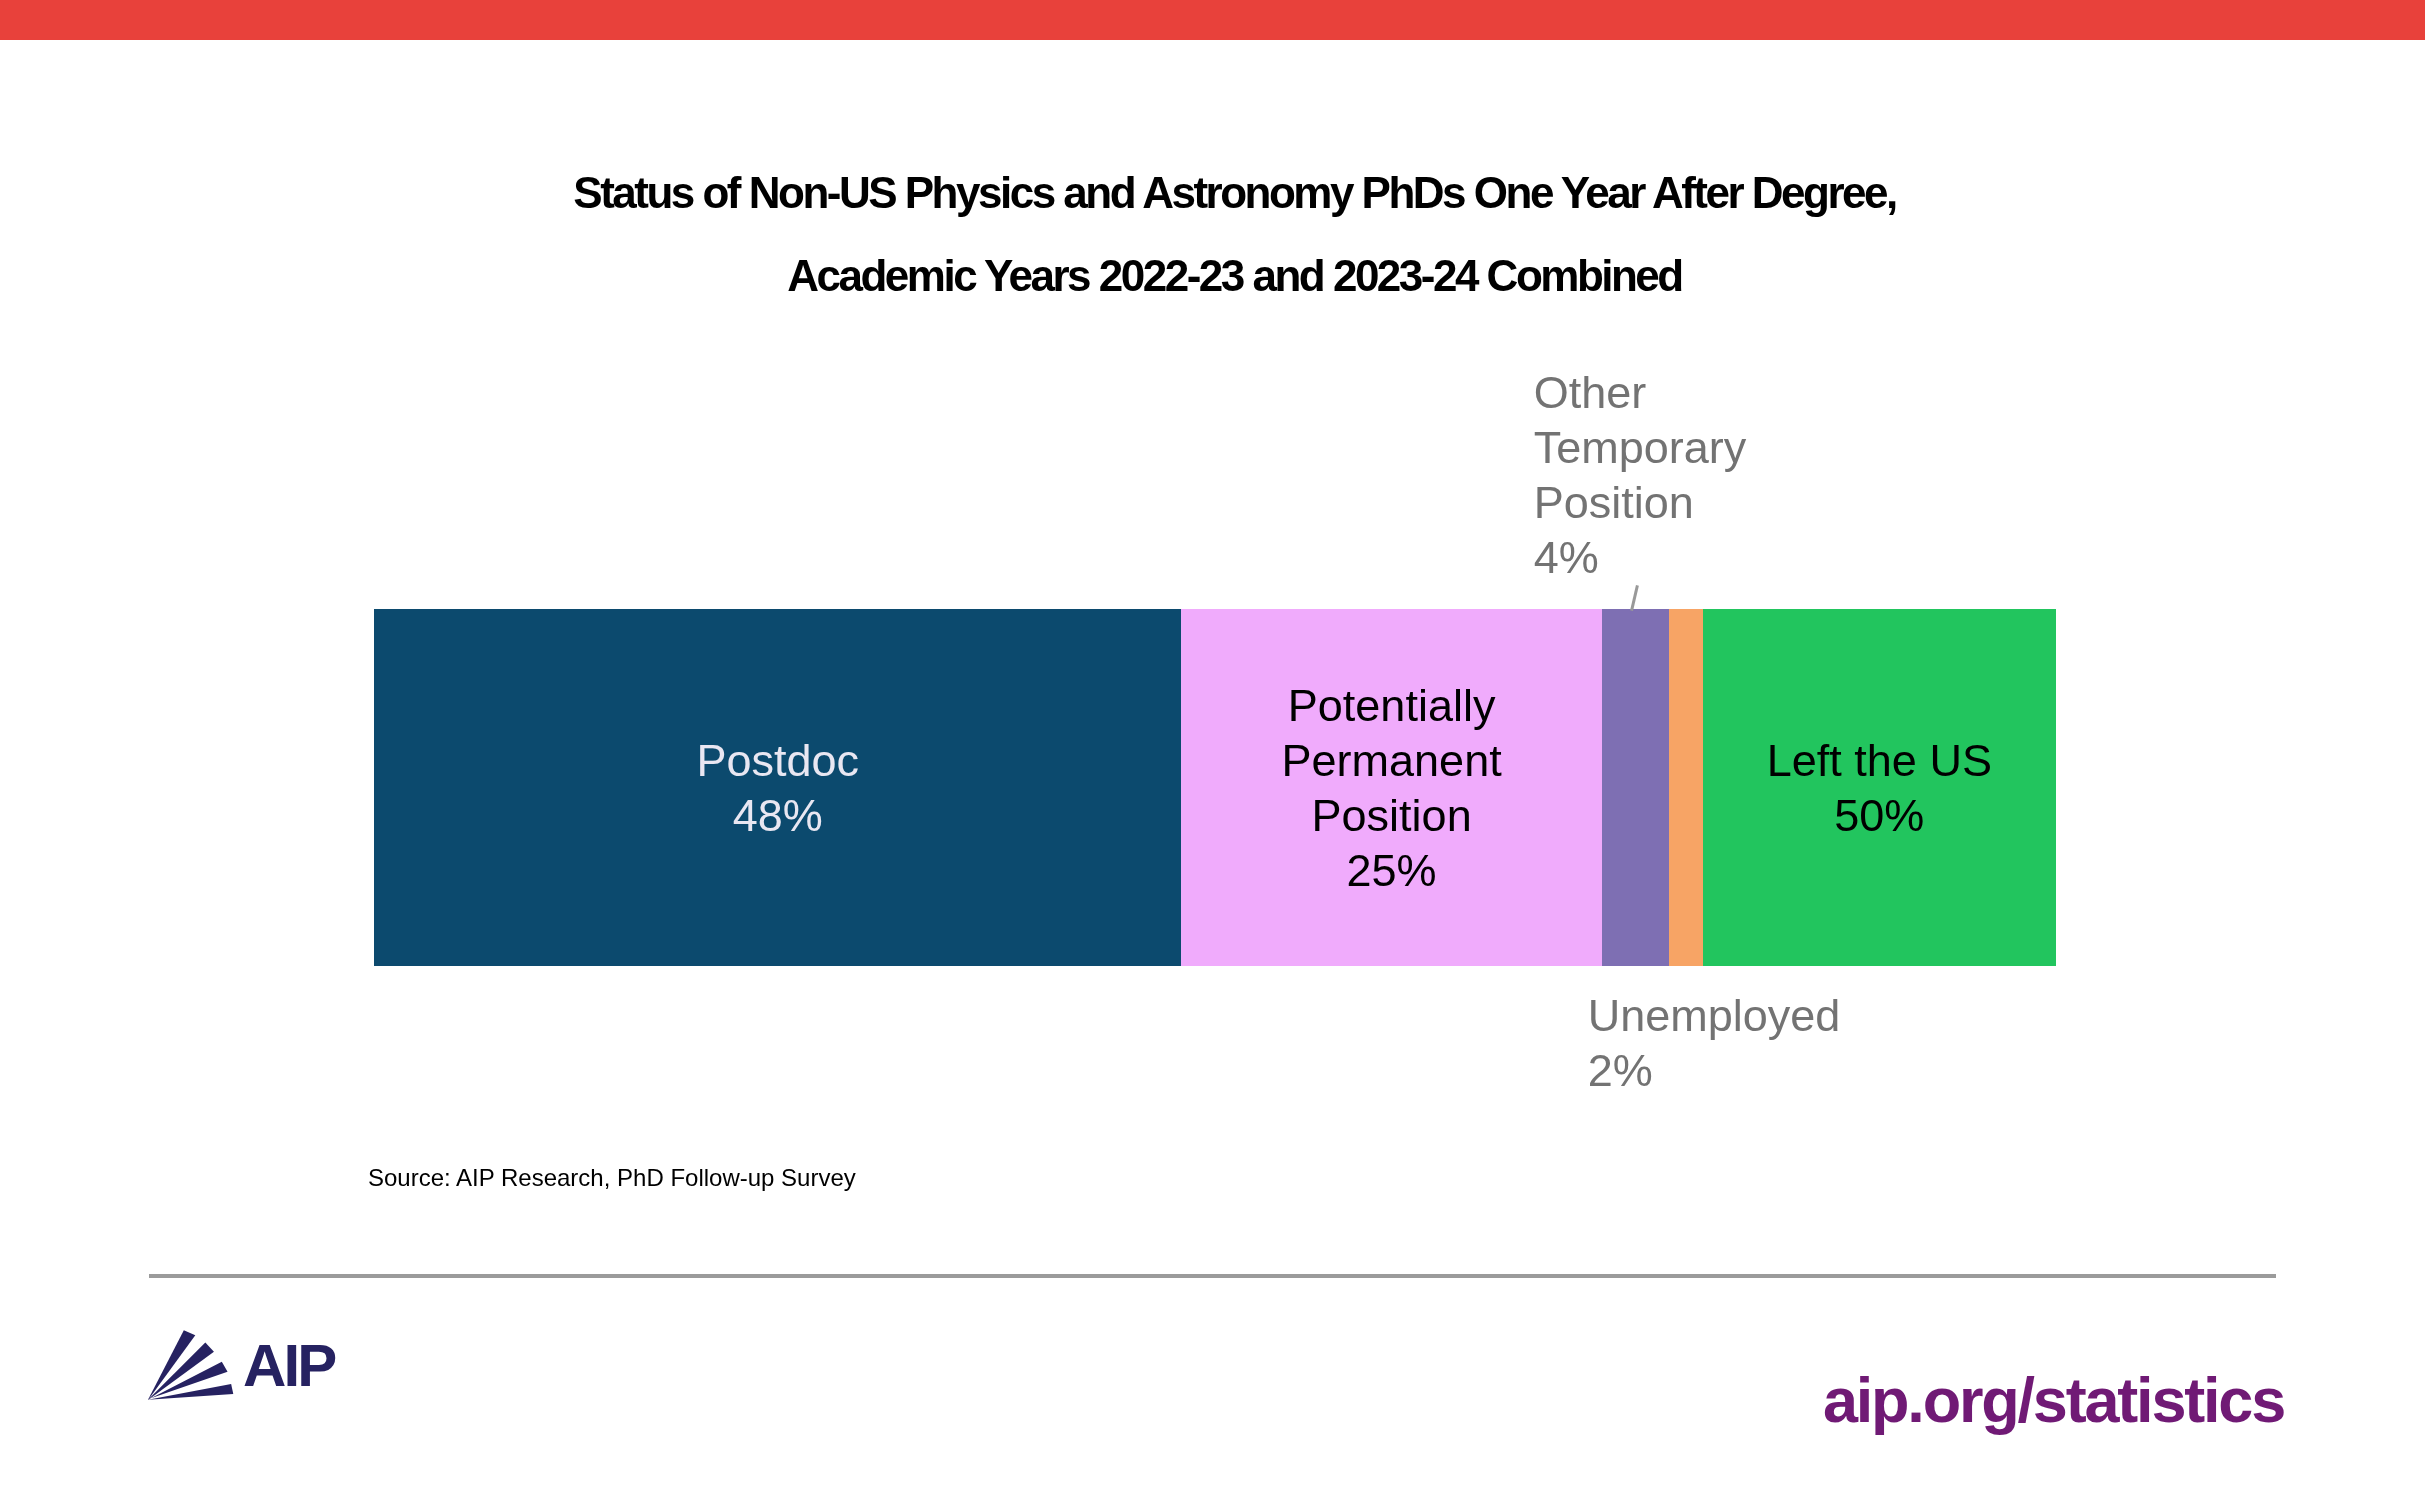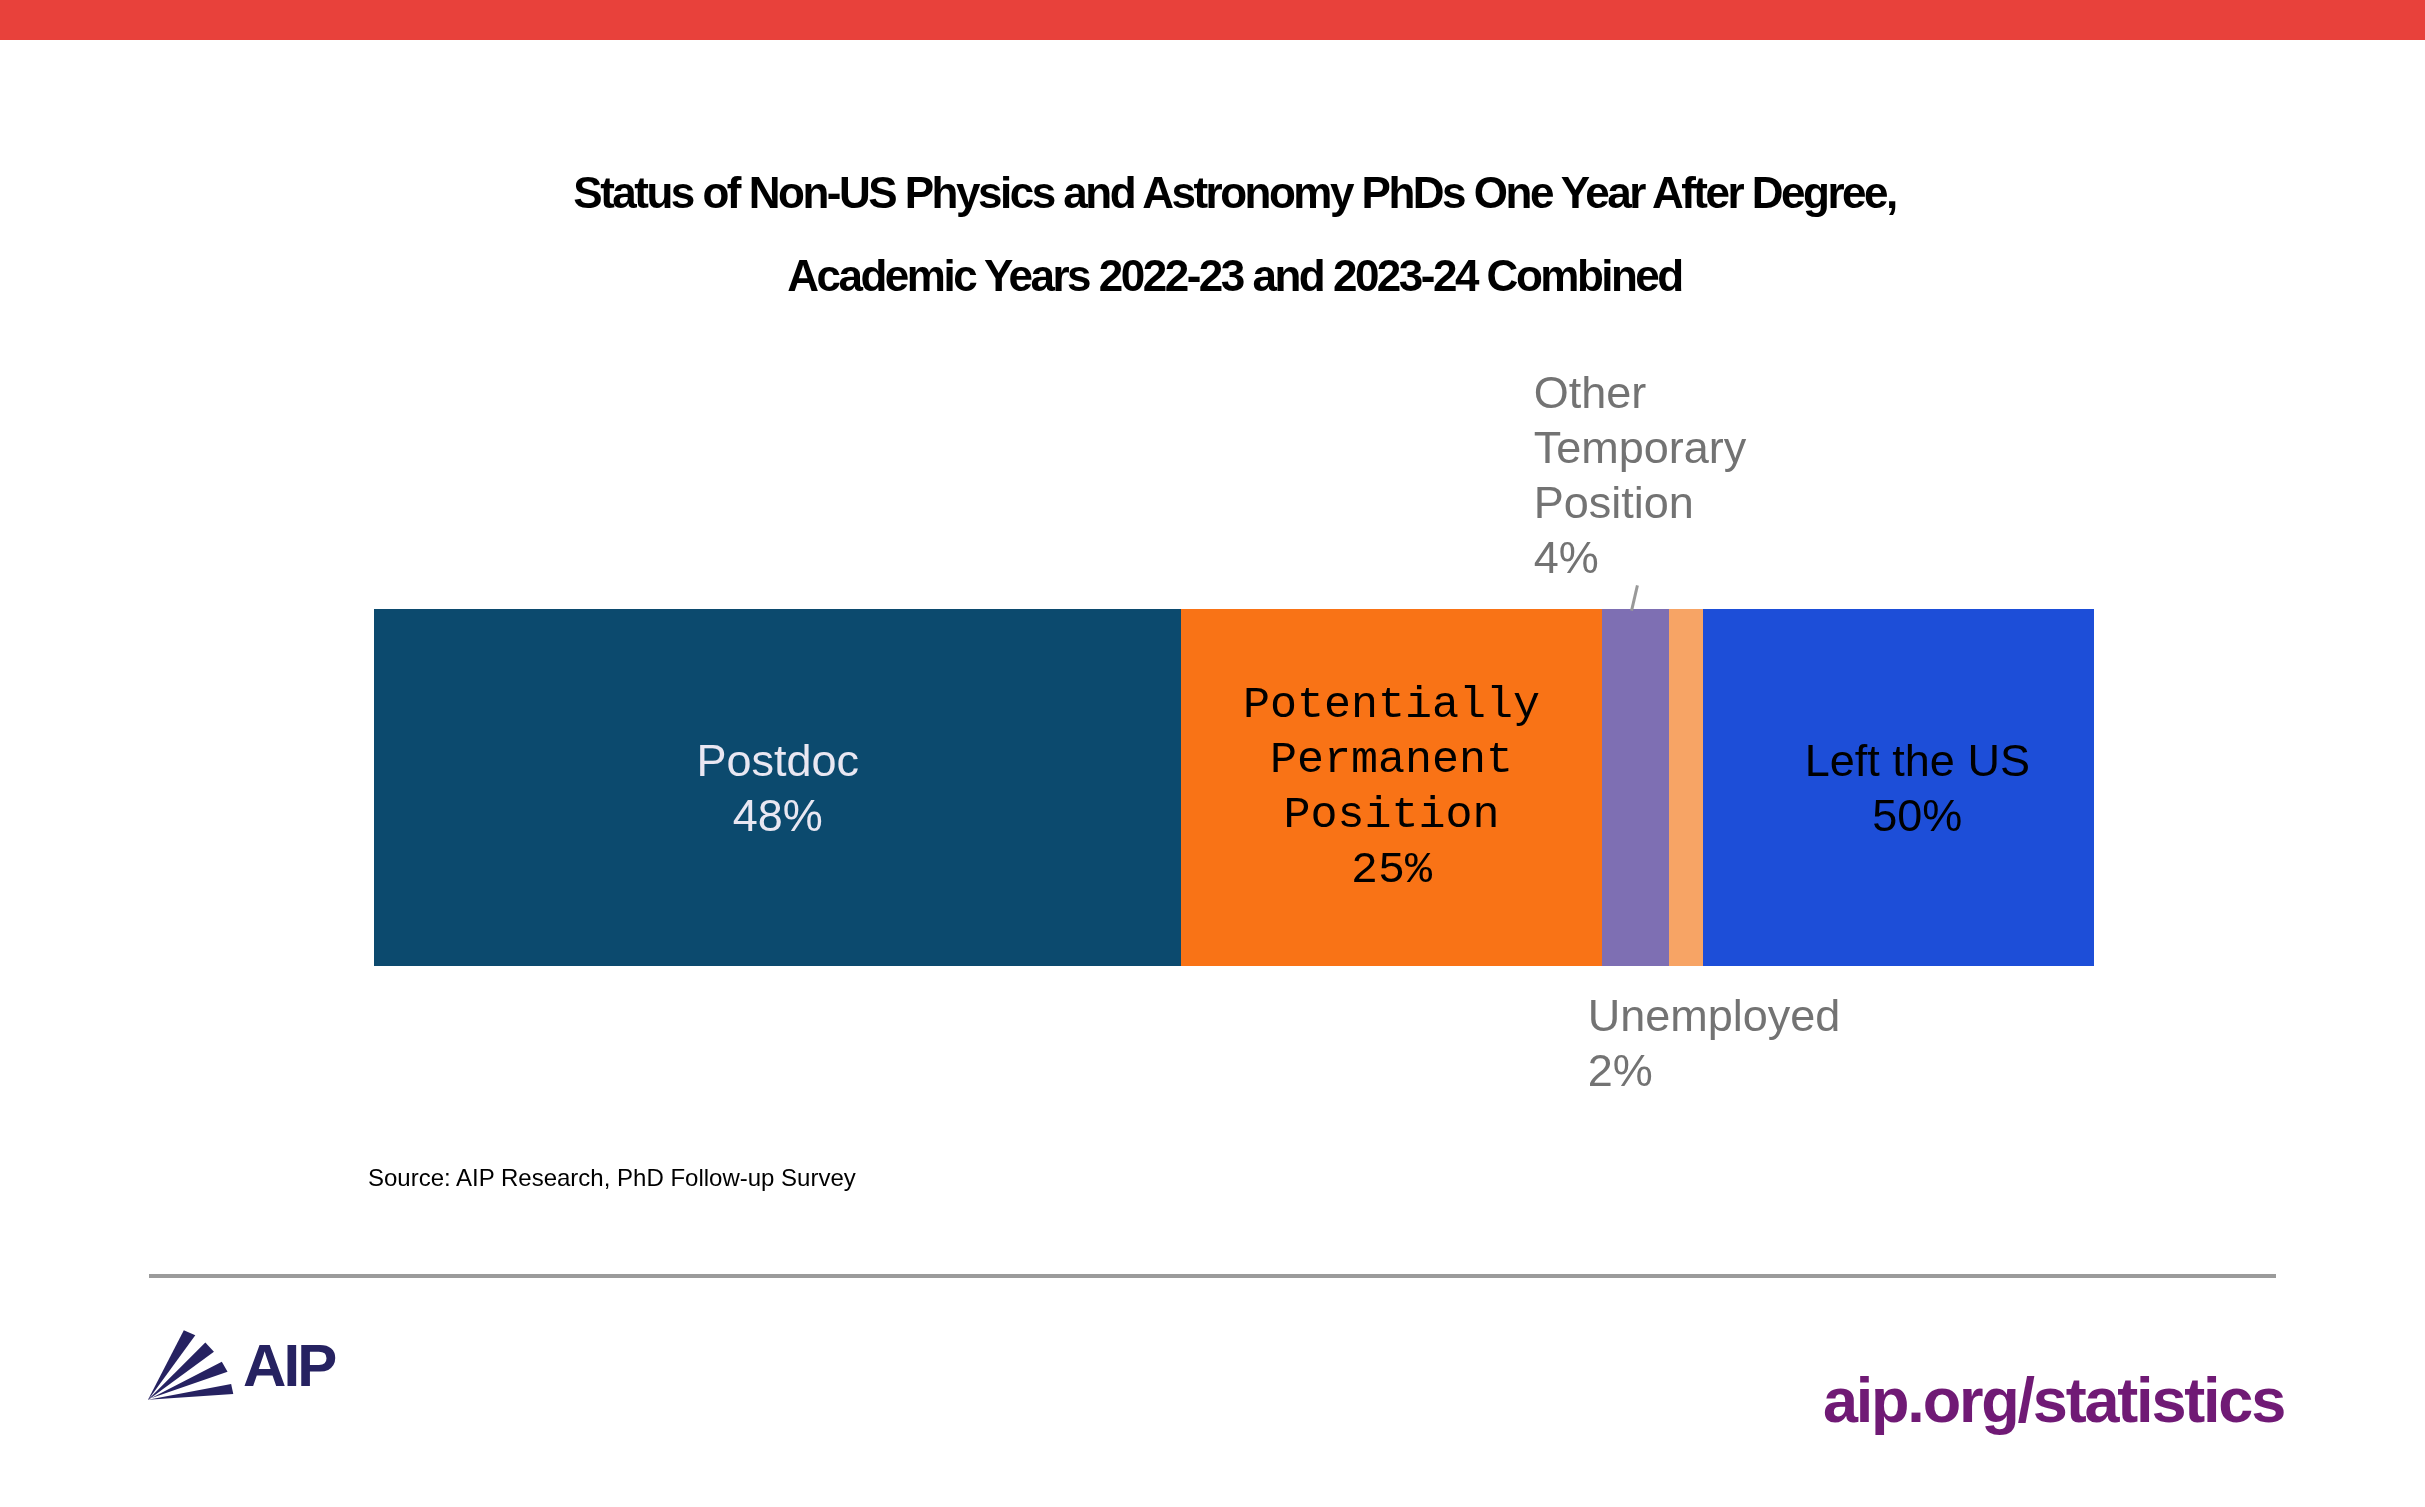--- a/index.html
+++ b/index.html
@@ -43,31 +43,31 @@
 
   <h1 class="chart-title"><span>Status of Non-US Physics and Astronomy PhDs One Year After Degree,</span><br><span>Academic Years 2022-23 and 2023-24 Combined</span></h1>
 
   <div class="bar">
     <div class="seg" style="flex: 0 0 48%; background: #0c4a6e; color: rgb(233, 231, 242);">
       <div class="seg-label">
         <div>Postdoc</div>
         <div>48%</div>
       </div>
     </div>
-    <div class="seg" style="flex: 0 0 25%; background: #f97316; color: rgb(0, 0, 0); font-family: Liberation Mono, monospace;">
+    <div class="seg" style="flex: 0 0 25%; background: #f0abfc; color: rgb(0, 0, 0);">
       <div class="seg-label">
         <div>Potentially</div>
         <div>Permanent</div>
         <div>Position</div>
         <div>25%</div>
       </div>
     </div>
     <div class="seg" style="flex: 0 0 4%; background: rgb(126, 111, 179); color: rgb(0, 0, 0);"></div>
     <div class="seg" style="flex: 0 0 2%; background: rgb(247, 164, 101); color: rgb(0, 0, 0);"></div>
-    <div class="seg" style="flex: 0 0 21%; background: #1d4ed8; color: rgb(0, 0, 0); padding-left: 38px;">
+    <div class="seg" style="flex: 0 0 21%; background: #22c55e; color: rgb(0, 0, 0);">
       <div class="seg-label">
         <div>Left the US</div>
         <div>50%</div>
       </div>
     </div>
   </div>
 
   <div class="callout callout-above">
     <div>Other</div>
     <div>Temporary</div>

